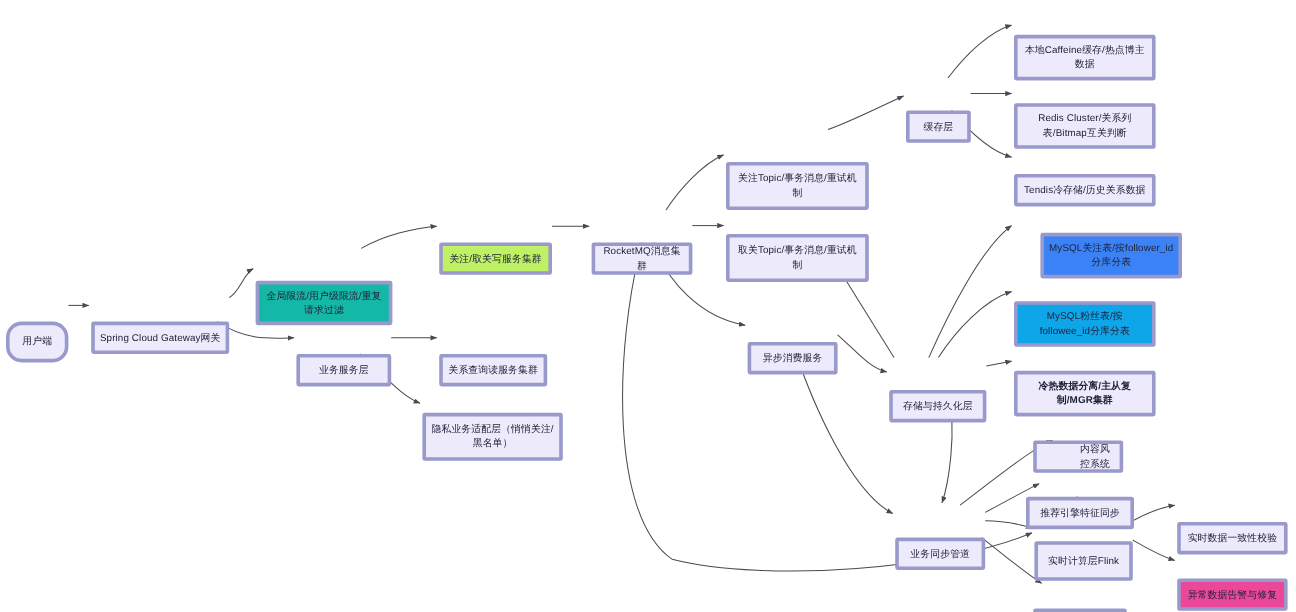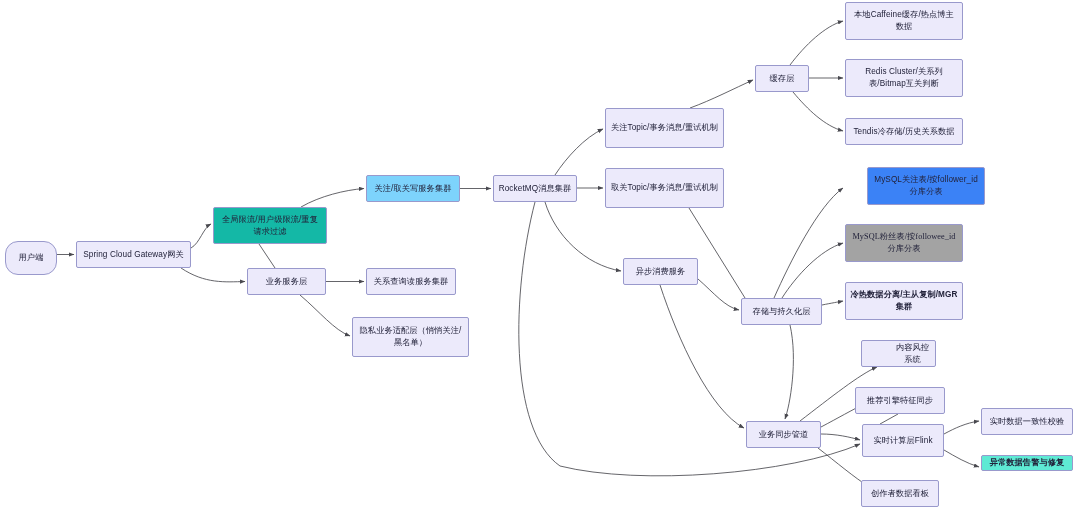--- a/index.html
+++ b/index.html
@@ -18,32 +18,33 @@
   #edge-layer {
     position: absolute;
     left: 0; top: 0;
     width: 1080px;
     height: 510px;
   }
   .flow-node {
     position: absolute;
     box-sizing: border-box;
     background: #ECEAFB;
-    border: 1px solid #0f172a;
+    border: 3px solid #0f172a;
     border-radius: 2px;
     display: flex;
     align-items: center;
     justify-content: center;
     text-align: center;
     color: #22223a;
     font-size: 8.2px;
     line-height: 1.45;
     letter-spacing: 0.1px;
     padding: 2px 4px;
     overflow: hidden;
+    margin-top: 27px;
   }
   .flow-node span {
     display: block;
     width: 100%;
   }
   .edge-path {
     fill: none;
     stroke: #49494f;
     stroke-width: 0.85;
   }
@@ -97,21 +98,21 @@
       </div>
       <div class="flow-node" style="left: 76px; top: 241px; width: 115px; height: 27px; background: rgb(236, 234, 251); border-color: rgb(153, 153, 204); color: rgb(34, 34, 58);">
         <span>Spring Cloud Gateway网关</span>
       </div>
       <div class="flow-node" style="left: 213px; top: 207px; width: 114px; height: 37px; background: #14b8a6; border-color: rgb(153, 153, 204); color: rgb(34, 34, 58);">
         <span>全局限流/用户级限流/重复请求过滤</span>
       </div>
       <div class="flow-node" style="left: 247px; top: 268px; width: 79px; height: 27px; background: rgb(236, 234, 251); border-color: rgb(153, 153, 204); color: rgb(34, 34, 58);">
         <span>业务服务层</span>
       </div>
-      <div class="flow-node" style="left: 366px; top: 175px; width: 94px; height: 27px; background: #7dd3fc; border-color: rgb(153, 153, 204); color: rgb(34, 34, 58);">
+      <div class="flow-node" style="left: 366px; top: 175px; width: 94px; height: 27px; background: #bef264; border-color: rgb(153, 153, 204); color: rgb(34, 34, 58);">
         <span>关注/取关写服务集群</span>
       </div>
       <div class="flow-node" style="left: 366px; top: 268px; width: 90px; height: 27px; background: rgb(236, 234, 251); border-color: rgb(153, 153, 204); color: rgb(34, 34, 58);">
         <span>关系查询读服务集群</span>
       </div>
       <div class="flow-node" style="left: 352px; top: 317px; width: 117px; height: 40px; background: rgb(236, 234, 251); border-color: rgb(153, 153, 204); color: rgb(34, 34, 58);">
         <span>隐私业务适配层（悄悄关注/黑名单）</span>
       </div>
       <div class="flow-node" style="left: 493px; top: 175px; width: 84px; height: 27px; background: rgb(236, 234, 251); border-color: rgb(153, 153, 204); color: rgb(34, 34, 58);">
         <span>RocketMQ消息集群</span>
@@ -139,38 +140,38 @@
       </div>
       <div class="flow-node" style="left: 845px; top: 59px; width: 118px; height: 38px; background: rgb(236, 234, 251); border-color: rgb(153, 153, 204); color: rgb(34, 34, 58);">
         <span>Redis Cluster/关系列表/Bitmap互关判断</span>
       </div>
       <div class="flow-node" style="left: 845px; top: 118px; width: 118px; height: 27px; background: rgb(236, 234, 251); border-color: rgb(153, 153, 204); color: rgb(34, 34, 58);">
         <span>Tendis冷存储/历史关系数据</span>
       </div>
       <div class="flow-node" style="left: 867px; top: 167px; width: 118px; height: 38px; background: #3b82f6; border-color: rgb(153, 153, 204); color: rgb(34, 34, 58);">
         <span>MySQL关注表/按follower_id分库分表</span>
       </div>
-      <div class="flow-node" style="left: 845px; top: 224px; width: 118px; height: 38px; background: #a3a3a3; border-color: rgb(153, 153, 204); color: rgb(34, 34, 58); font-family: Liberation Serif, serif;">
+      <div class="flow-node" style="left: 845px; top: 224px; width: 118px; height: 38px; background: #0ea5e9; border-color: rgb(153, 153, 204); color: rgb(34, 34, 58);">
         <span>MySQL粉丝表/按followee_id分库分表</span>
       </div>
       <div class="flow-node" style="left: 845px; top: 282px; width: 118px; height: 38px; background: rgb(236, 234, 251); border-color: rgb(153, 153, 204); color: rgb(34, 34, 58); font-weight: bold;">
         <span>冷热数据分离/主从复制/MGR集群</span>
       </div>
       <div class="flow-node" style="left: 861px; top: 340px; width: 75px; height: 27px; background: rgb(236, 234, 251); border-color: rgb(153, 153, 204); color: rgb(34, 34, 58); padding-left: 32px;">
         <span>内容风控系统</span>
       </div>
       <div class="flow-node" style="left: 855px; top: 387px; width: 90px; height: 27px; background: rgb(236, 234, 251); border-color: rgb(153, 153, 204); color: rgb(34, 34, 58);">
         <span>推荐引擎特征同步</span>
       </div>
       <div class="flow-node" style="left: 862px; top: 424px; width: 82px; height: 33px; background: rgb(236, 234, 251); border-color: rgb(153, 153, 204); color: rgb(34, 34, 58);">
         <span>实时计算层Flink</span>
       </div>
       <div class="flow-node" style="left: 861px; top: 480px; width: 78px; height: 27px; background: rgb(236, 234, 251); border-color: rgb(153, 153, 204); color: rgb(34, 34, 58);">
         <span>创作者数据看板</span>
       </div>
       <div class="flow-node" style="left: 981px; top: 408px; width: 92px; height: 27px; background: rgb(236, 234, 251); border-color: rgb(153, 153, 204); color: rgb(34, 34, 58);">
         <span>实时数据一致性校验</span>
       </div>
-      <div class="flow-node" style="left: 981px; top: 455px; width: 92px; height: 16px; background: #5eead4; border-color: rgb(153, 153, 204); color: rgb(34, 34, 58); font-weight: bold;">
+      <div class="flow-node" style="left: 981px; top: 455px; width: 92px; height: 27px; background: #ec4899; border-color: rgb(153, 153, 204); color: rgb(34, 34, 58);">
         <span>异常数据告警与修复</span>
       </div>
     </div>
 </div>
 
 </body></html>

